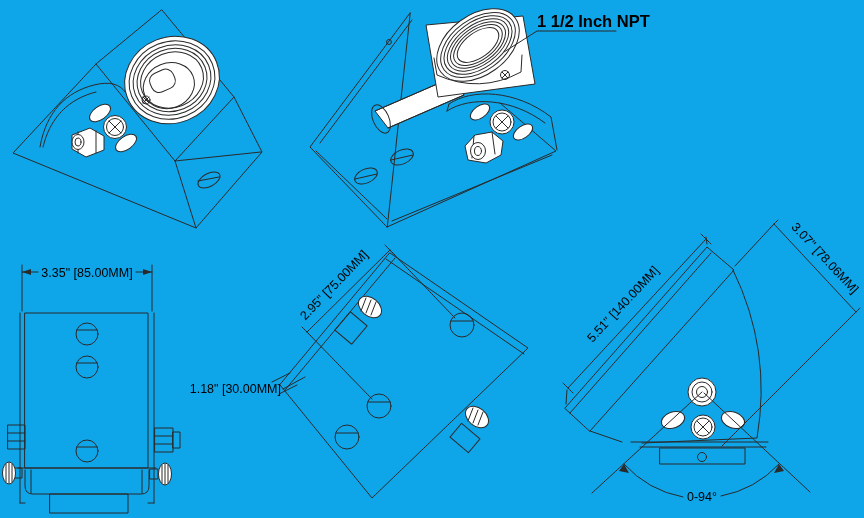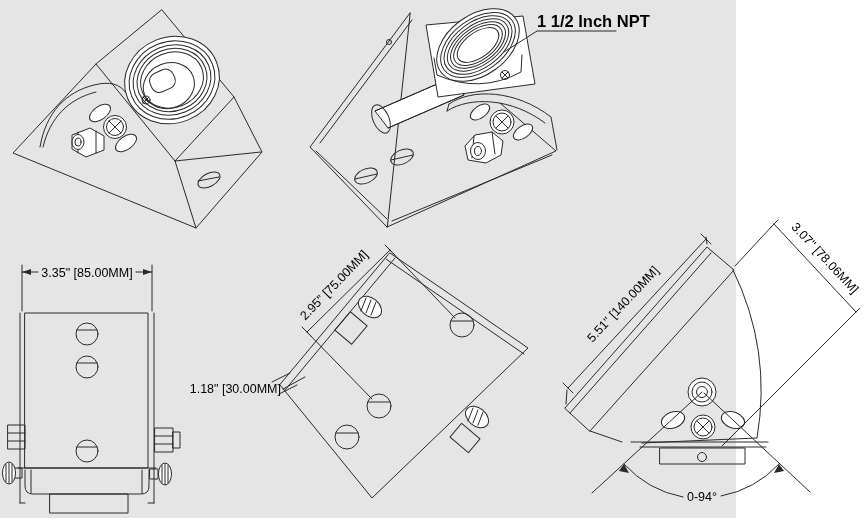--- a/index.html
+++ b/index.html
@@ -1,16 +1,16 @@
 <!DOCTYPE html>
 <html><head>
 <meta charset="utf-8">
 <style>
   html,body{margin:0;padding:0;background:#ffffff;width:864px;height:518px;overflow:hidden;}
-  #sheet{position:relative;width:736px;height:518px;background:#e5e5e5;}
+  #sheet{position:relative;width:864px;height:518px;background:#0ea5e9;}
   svg{display:block;}
   .ln{fill:none;stroke:#2a2a2a;stroke-width:1;stroke-linejoin:round;stroke-linecap:round;}
   .wh{fill:#ffffff;stroke:#2a2a2a;stroke-width:1;stroke-linejoin:round;}
   .solid{fill:#2a2a2a;stroke:none;}
   .dim{font-family:"Liberation Sans",sans-serif;font-size:12.5px;fill:#000;}
   .npt{font-family:"Liberation Sans",sans-serif;font-size:16.5px;font-weight:bold;fill:#000;}
 </style>
 </head>
 <body>
 

